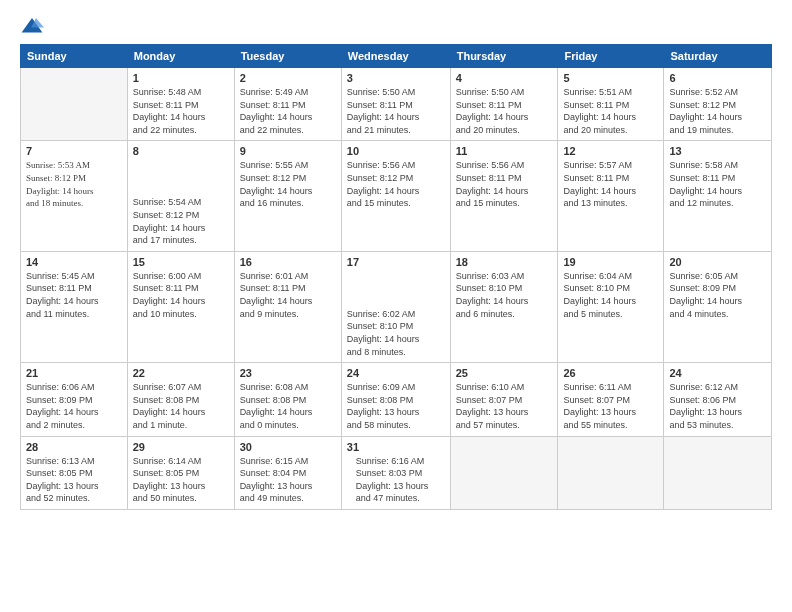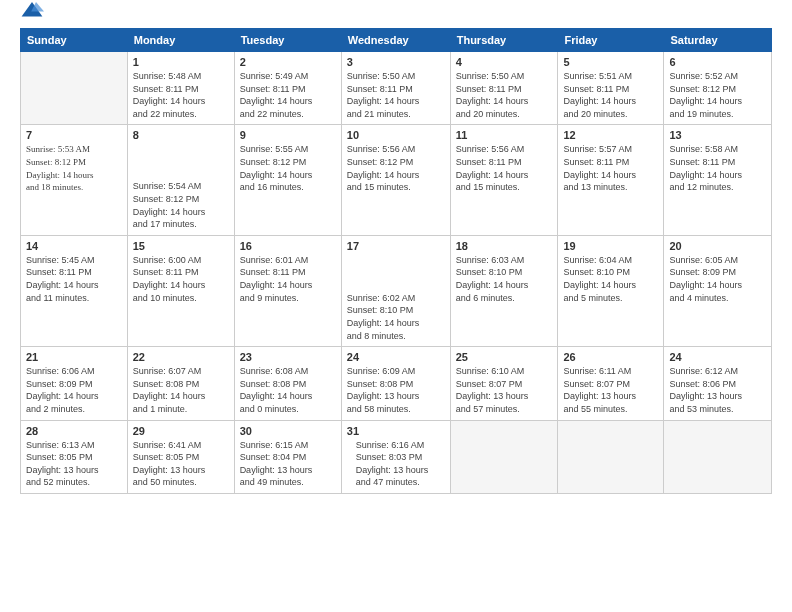--- a/index.html
+++ b/index.html
@@ -7,21 +7,21 @@
       font-family: Arial, sans-serif;
       background: #fff;
       width: 792px;
       height: 612px;
       overflow: hidden;
     }
     .page {
       width: 792px;
       height: 433px;
       background: #fff;
-      padding: 0 20px 10px 20px;
+      padding: 16px 20px 10px 20px;
     }
     .header-area {
       display: flex;
       justify-content: space-between;
       align-items: flex-start;
       margin-bottom: 8px;
     }
     .logo {
       display: flex;
       align-items: center;
@@ -322,21 +322,21 @@
         <tr>
           <td>
             <span class="day-number">28</span>
             <div class="day-info" style="white-space: pre-line;">Sunrise: 6:13 AM
 Sunset: 8:05 PM
 Daylight: 13 hours
 and 52 minutes.</div>
           </td>
           <td>
             <span class="day-number">29</span>
-            <div class="day-info" style="white-space: pre-line;">Sunrise: 6:41 AM
+            <div class="day-info" style="white-space: pre-line;">Sunrise: 6:14 AM
 Sunset: 8:05 PM
 Daylight: 13 hours
 and 50 minutes.</div>
           </td>
           <td>
             <span class="day-number">30</span>
             <div class="day-info" style="white-space: pre-line;">Sunrise: 6:15 AM
 Sunset: 8:04 PM
 Daylight: 13 hours
 and 49 minutes.</div>

